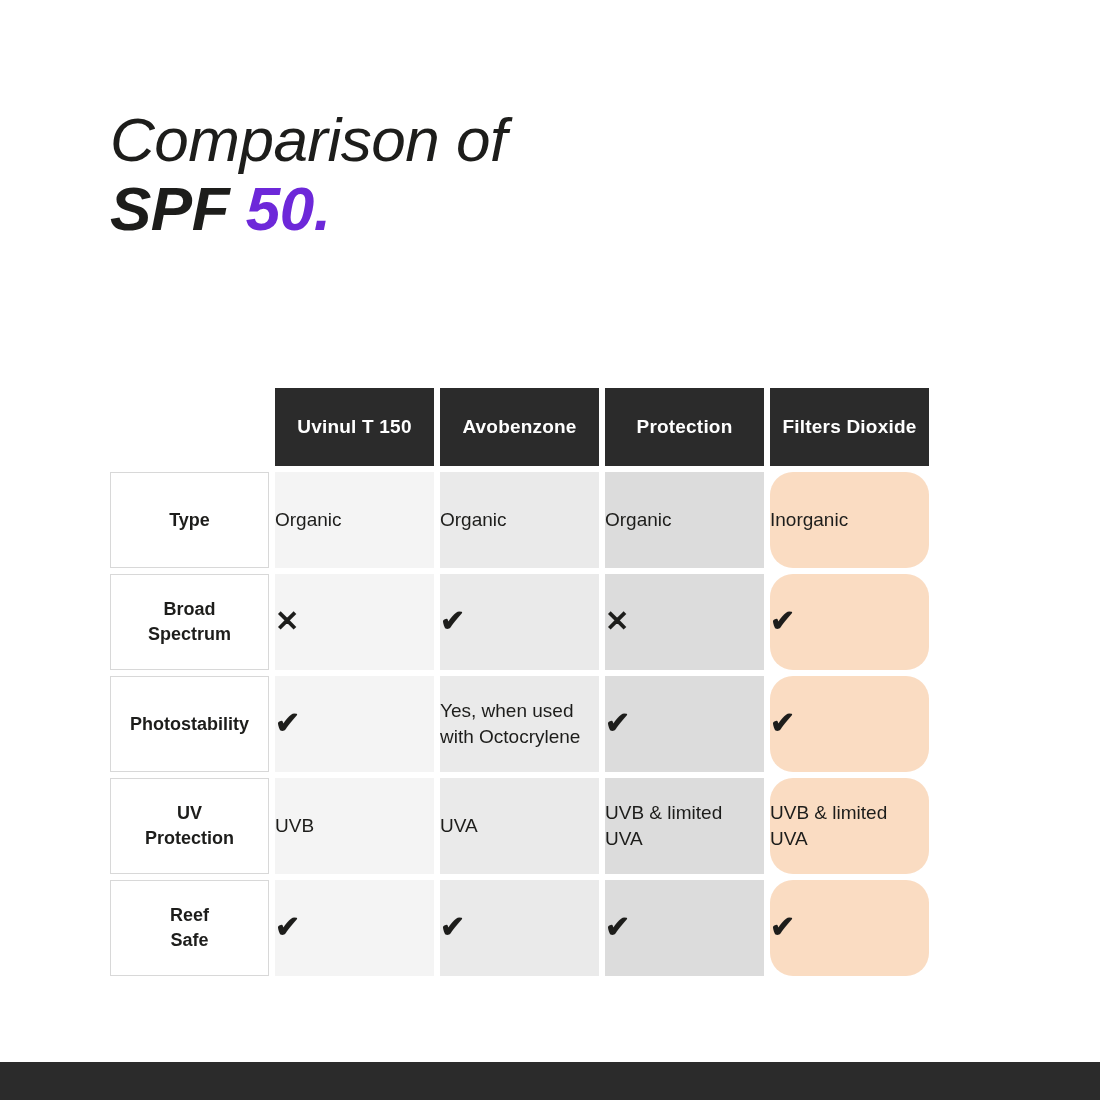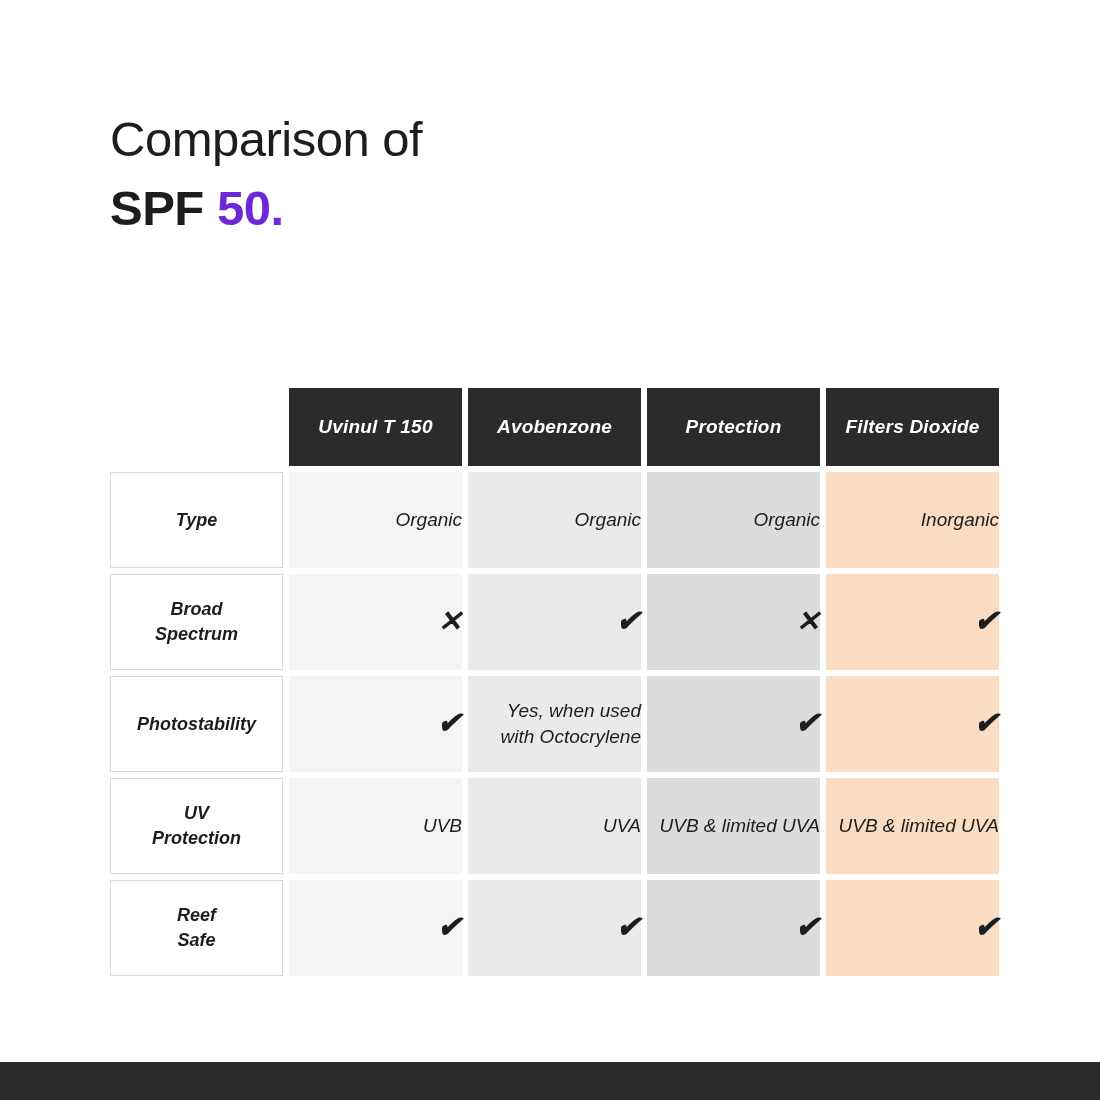--- a/index.html
+++ b/index.html
@@ -23,25 +23,26 @@
   }
 
   
   .title-block {
     position: absolute;
     left: 110px;
     top: 105px;
     width: 700px;
   }
   .title-line {
-    font-size: 49px;
+    font-size: 62px;
     line-height: 69px;
     letter-spacing: -0.5px;
     color: #1d1d1b;
     white-space: nowrap;
+    font-style: italic;
   }
   .title-line.light {
     font-weight: 300;
   }
   .title-line.bold {
     font-weight: 700;
   }
   .accent {
     color: #6d28d9;
     font-weight: 700;
@@ -54,24 +55,23 @@
     top: 388px;
   }
   table.compare {
     border-collapse: separate;
     border-spacing: 6px 6px;
     margin: -6px;
     table-layout: fixed;
   }
   table.compare td,
   table.compare th {
-    width: 173px;
+    width: 159px;
     padding: 0;
     vertical-align: middle;
-    font-style: italic;
   }
 
   
   .corner-cell {
     background: transparent;
     border: none;
   }
   th.col-head {
     background: #2b2b2b;
     color: #ffffff;
@@ -96,31 +96,31 @@
     font-weight: 700;
     color: #1d1d1b;
     line-height: 25px;
     text-align: center;
   }
 
   
   td.cell {
     height: 96px;
     box-sizing: border-box;
-    text-align: right;
+    text-align: left;
     font-size: 19px;
     color: #1d1d1b;
     line-height: 26px;
     font-weight: 400;
     padding: 0 6px;
   }
   td.cell.c0 { background: #f4f4f4; }
   td.cell.c1 { background: #eaeaea; }
   td.cell.c2 { background: #dcdcdc; }
-  td.cell.c3 { background: #fadcc2; }
+  td.cell.c3 { background: #fadcc2; border-radius: 23px; }
 
   .mark {
     font-size: 30px;
     line-height: 30px;
     font-weight: 700;
     color: #1d1d1b;
     display: inline-block;
   }
   .mark.cross {
     font-size: 29px;

